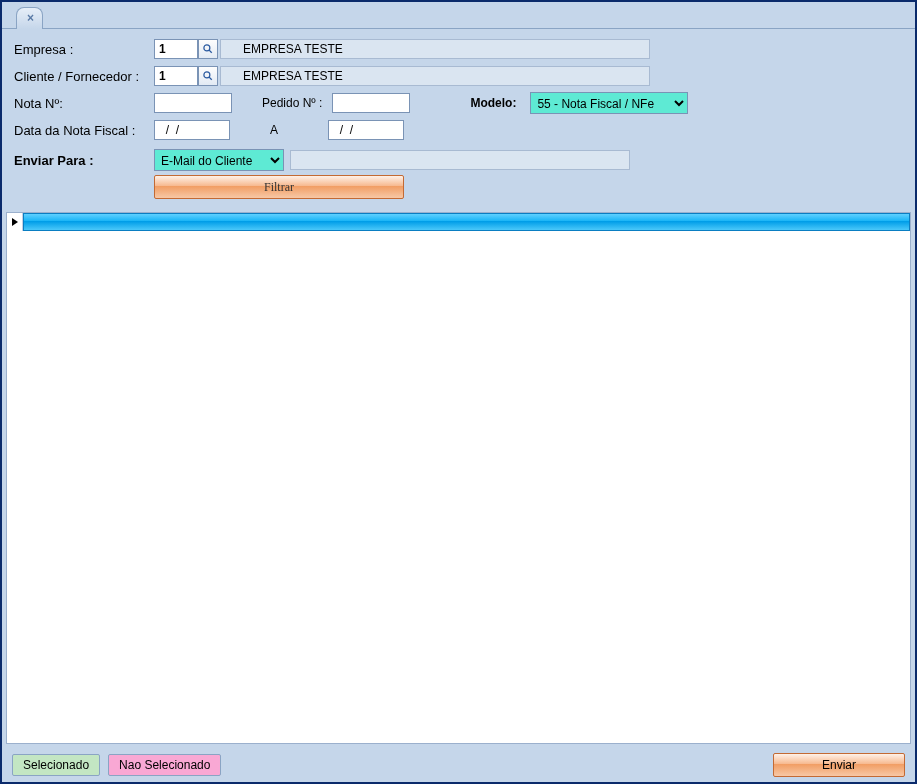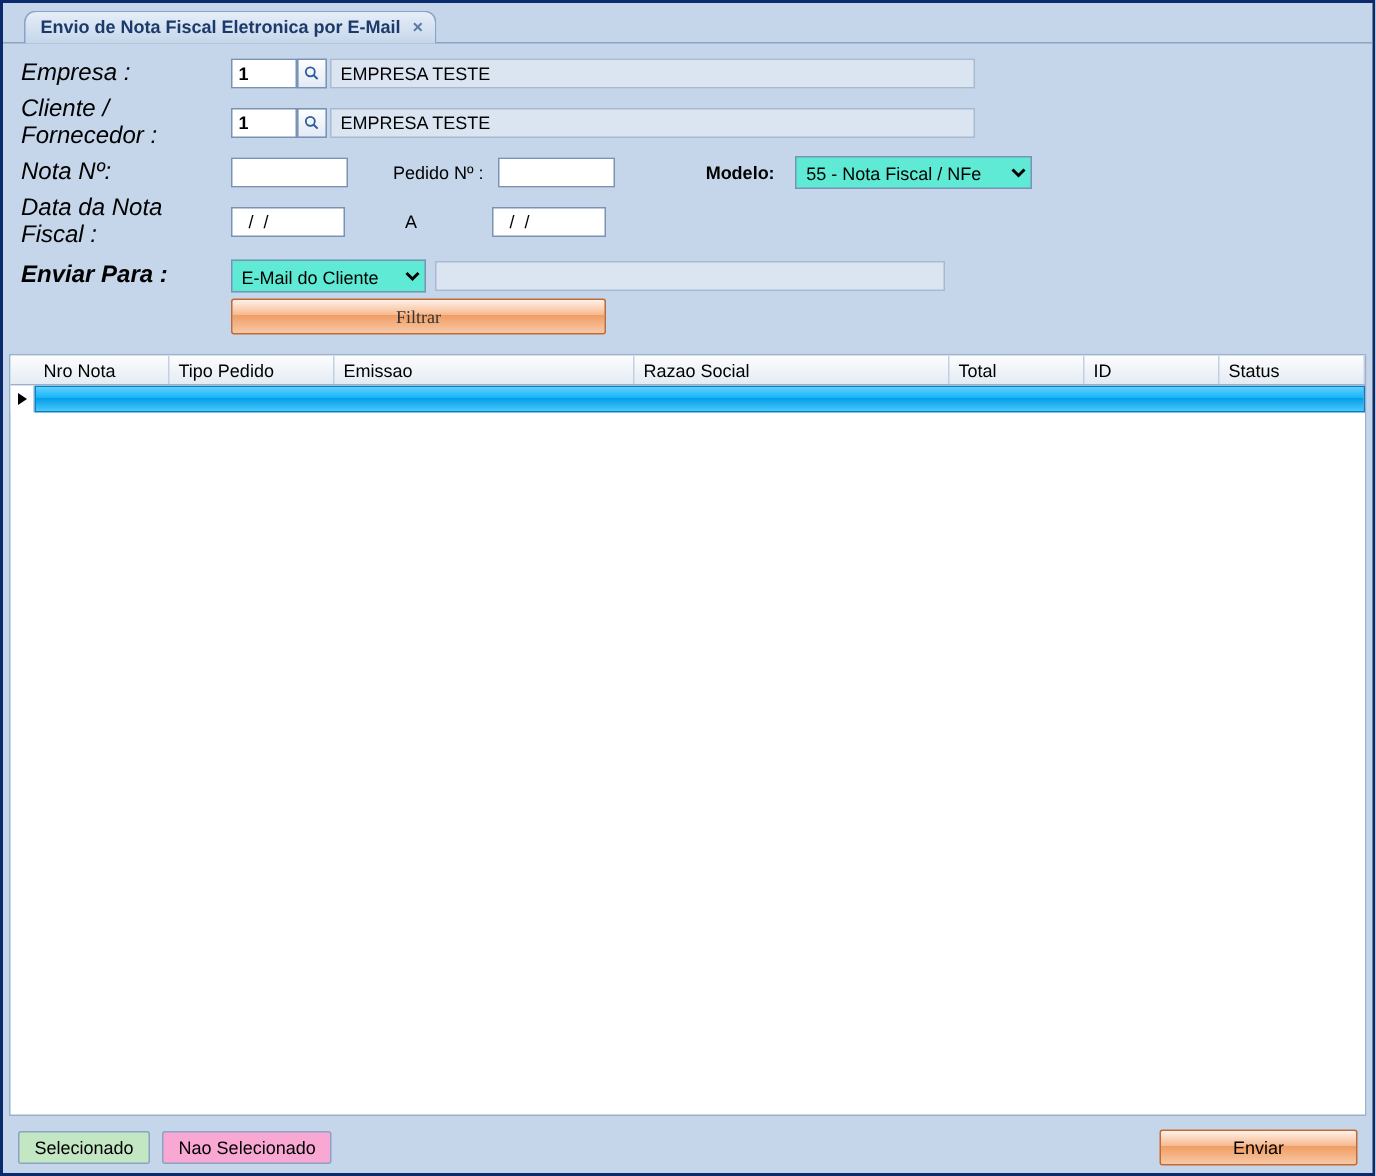--- a/index.html
+++ b/index.html
@@ -55,22 +55,21 @@
   }
   .row {
     display: flex;
     align-items: center;
     min-height: 24px;
     margin-bottom: 3px;
   }
   .lbl {
     width: 140px;
     color: #000;
-    font-size: 16px;
-    font-style: italic;
+    font-size: 13px;
   }
   .inp {
     height: 20px;
     border: 1px solid #7a93b5;
     background: #fff;
     padding: 1px 4px;
     font-family: inherit;
     font-size: 12px;
     outline: none;
   }
@@ -84,21 +83,21 @@
     display: inline-flex;
     align-items: center;
     justify-content: center;
     cursor: pointer;
   }
   .lookup-btn svg { width: 12px; height: 12px; }
   .disp {
     height: 20px;
     border: 1px solid #a8bad2;
     background: #dae5f1;
-    padding: 2px 6px;
+    padding: 2px 22px;
     font-size: 12px;
     display: flex;
     align-items: center;
   }
   .nota-input { width: 78px; }
   .date-input { width: 76px; }
   .lbl-inline { margin: 0 10px 0 30px; }
   .lbl-a { margin-left: 40px; margin-right: 50px; }
   .select {
     height: 22px;
@@ -205,21 +204,20 @@
     margin-left: 24px;
   }
 </style>
 </head>
 <body>
 
 <div class="window">
 
   <div class="tab-bar">
     <div class="tab">
-      <span>Envio de Nota Fiscal Eletronica por E-Mail</span>
       <span class="tab-close">×</span>
     </div>
   </div>
 
   <div class="form-area">
 
     <div class="row">
       <span class="lbl">Empresa :</span>
       <input class="inp inp-small inp-bold" value="1" style="">
       <span class="lookup-btn">
@@ -270,30 +268,20 @@
     </div>
 
     <div class="row" style="margin-top:2px;">
       <span class="lbl"></span>
       <button class="btn-filtrar">Filtrar</button>
     </div>
 
   </div>
 
   <div class="grid-wrap">
-    <div class="grid-head">
-      <div class="row-marker"></div>
-      <div class="gh" style="width:90px">Nro Nota</div>
-      <div class="gh" style="width:110px">Tipo Pedido</div>
-      <div class="gh" style="width:200px">Emissao</div>
-      <div class="gh" style="width:210px">Razao Social</div>
-      <div class="gh" style="width:90px">Total</div>
-      <div class="gh" style="width:90px">ID</div>
-      <div class="gh" style="flex:1">Status</div>
-    </div>
     <div class="grid-body">
       <div class="sel-row">
         <div class="marker">
           <svg viewBox="0 0 10 10">
               <polygon points="2,1 8,5 2,9" fill="#000"></polygon>
             </svg>
         </div>
         <div class="stripe"></div>
       </div>
     </div>

